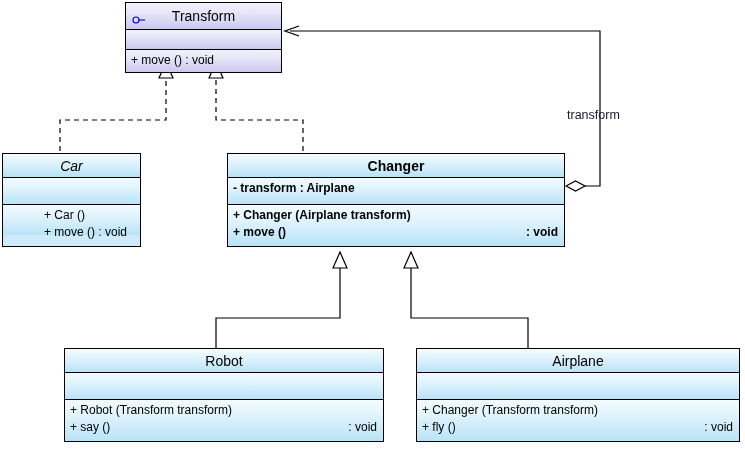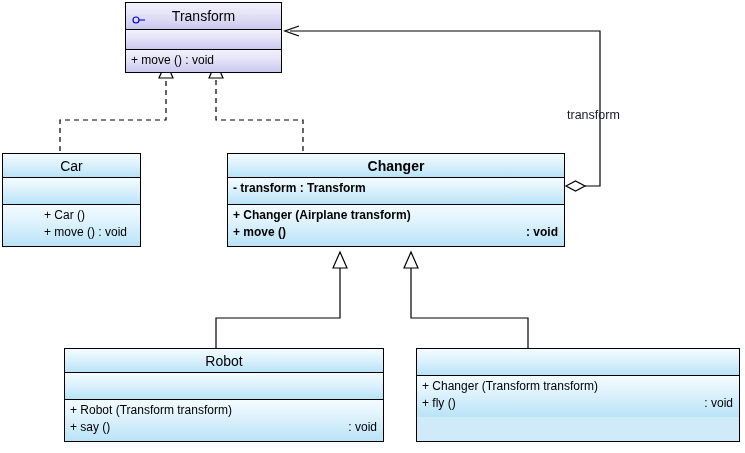--- a/index.html
+++ b/index.html
@@ -146,45 +146,45 @@
     </div>
     <div class="uml-compartment uml-attrs" id="t-attrs" style="height: 20px;"></div>
     <div class="uml-compartment uml-ops last" id="t-ops" style="height: 22px;">
       <div class="uml-line inline-type">
         <span class="lhs">+ move () : void</span>
       </div>
     </div>
   </div>
 
   <div class="uml-box cls" id="box-car" style="left: 2px; top: 153px; width: 139px; height: 94px;">
-    <div class="uml-compartment" id="c-name" style="height: 24px;">
+    <div class="uml-compartment" id="c-name" style="height: 24px; font-style: italic;">
       <div class="uml-name-row">
         <span class="uml-name">Car</span>
       </div>
     </div>
     <div class="uml-compartment uml-attrs" id="c-attrs" style="height: 27px;"></div>
-    <div class="uml-compartment uml-ops last" id="c-ops" style="height: 41px; padding-left: 41px;">
+    <div class="uml-compartment uml-ops last" id="c-ops" style="height: 30px; padding-left: 41px;">
       <div class="uml-line inline-type">
         <span class="lhs">+ Car ()</span>
       </div>
       <div class="uml-line inline-type">
         <span class="lhs">+ move () : void</span>
       </div>
     </div>
   </div>
 
   <div class="uml-box cls" id="box-changer" style="left: 227px; top: 153px; width: 338px; height: 94px; font-weight: bold;">
     <div class="uml-compartment" id="g-name" style="height: 24px;">
       <div class="uml-name-row">
         <span class="uml-name">Changer</span>
       </div>
     </div>
     <div class="uml-compartment uml-attrs" id="g-attrs" style="height: 27px;">
       <div class="uml-line inline-type">
-        <span class="lhs">- transform : Transform</span>
+        <span class="lhs">- transform : Airplane</span>
       </div>
     </div>
     <div class="uml-compartment uml-ops last" id="g-ops" style="height: 41px;">
       <div class="uml-line inline-type">
         <span class="lhs">+ Changer (Airplane transform)</span>
       </div>
       <div class="uml-line">
         <span class="lhs">+ move ()</span>
         <span class="rhs">: void</span>
       </div>
@@ -203,20 +203,25 @@
         <span class="lhs">+ Robot (Transform transform)</span>
       </div>
       <div class="uml-line">
         <span class="lhs">+ say ()</span>
         <span class="rhs">: void</span>
       </div>
     </div>
   </div>
 
   <div class="uml-box cls" id="box-airplane" style="left: 416px; top: 348px; width: 324px; height: 94px;">
+    <div class="uml-compartment" id="a-name" style="height: 24px;">
+      <div class="uml-name-row">
+        <span class="uml-name">Airplane</span>
+      </div>
+    </div>
     <div class="uml-compartment uml-attrs" id="a-attrs" style="height: 27px;"></div>
     <div class="uml-compartment uml-ops last" id="a-ops" style="height: 41px;">
       <div class="uml-line inline-type">
         <span class="lhs">+ Changer (Transform transform)</span>
       </div>
       <div class="uml-line">
         <span class="lhs">+ fly ()</span>
         <span class="rhs">: void</span>
       </div>
     </div>

